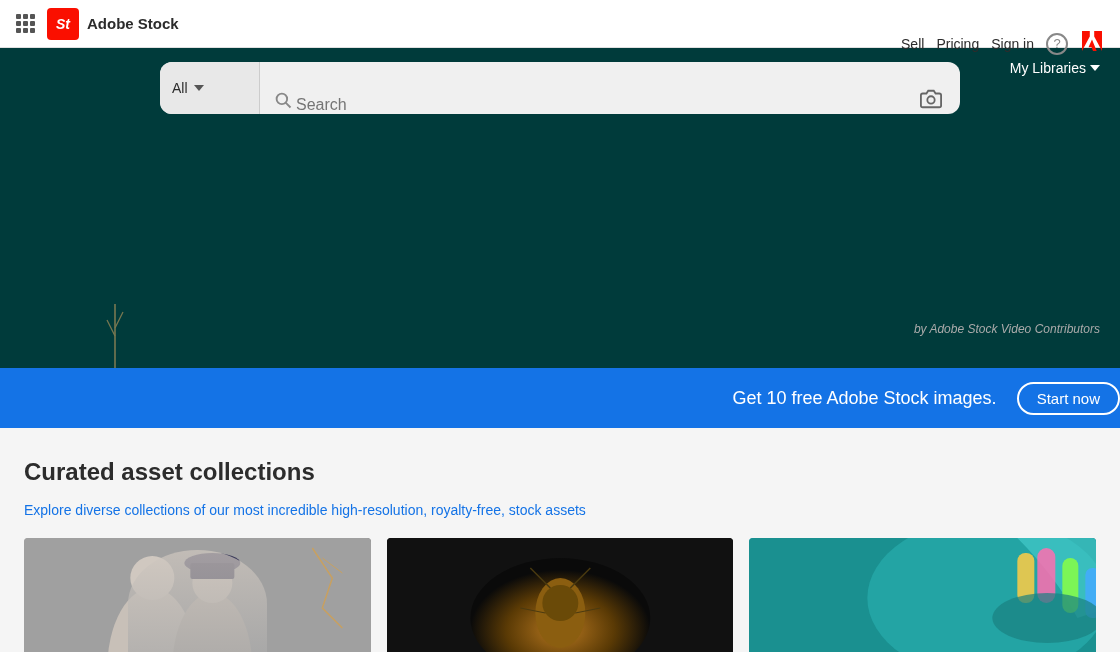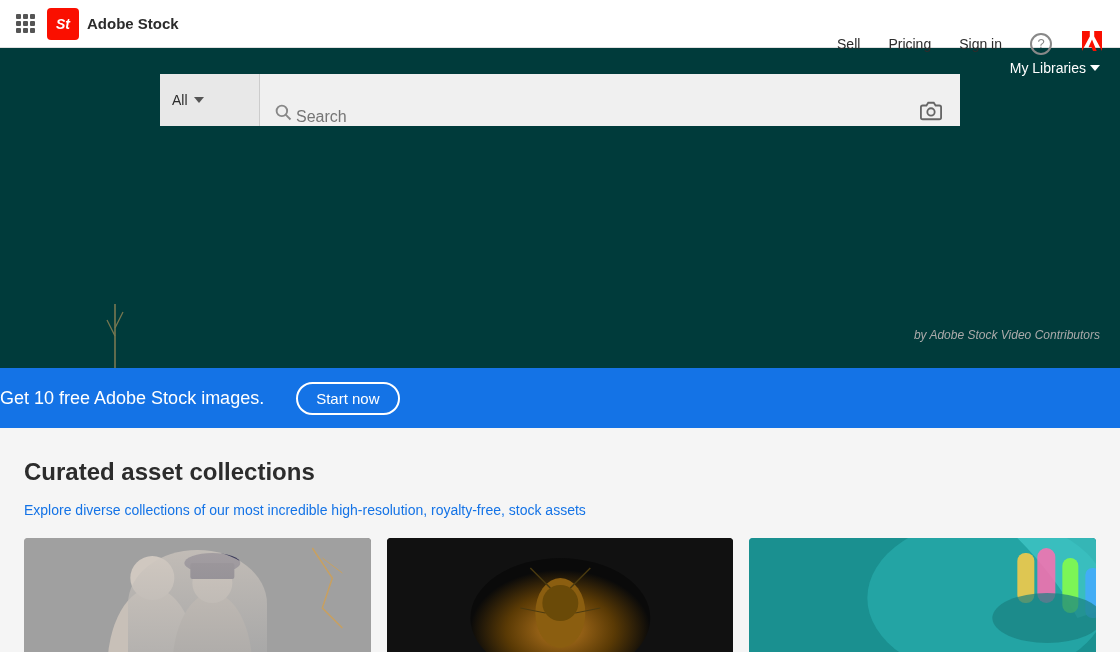--- a/index.html
+++ b/index.html
@@ -84,21 +84,21 @@
       height: 0;
       border-left: 4px solid transparent;
       border-right: 4px solid transparent;
       border-top: 5px solid #2c2c2c;
       display: inline-block;
     }
     .navbar-right {
       margin-left: auto;
       display: flex;
       align-items: center;
-      gap: 28px;
+      gap: 12px;
       margin-top: 40px;
     }
     .navbar-right a {
       font-size: 14px;
       color: #2c2c2c;
       text-decoration: none;
       cursor: pointer;
     }
     .help-circle {
       width: 22px;
@@ -118,21 +118,21 @@
       font-weight: bold;
     }
 
     
     .hero {
       background: #003b3b;
       min-height: 320px;
       display: flex;
       flex-direction: column;
       align-items: center;
-      padding: 26px 20px 20px;
+      padding: 14px 20px 20px;
       position: relative;
       overflow: hidden;
     }
     .my-libraries {
       position: absolute;
       top: 12px;
       right: 20px;
       color: #fff;
       font-size: 14px;
       cursor: pointer;
@@ -155,21 +155,21 @@
       max-width: 900px;
       line-height: 1.3;
       margin-bottom: 30px;
       margin-top: 20px;
     }
     .search-bar {
       display: flex;
       width: 800px;
       max-width: 95%;
       background: #f0f0f0;
-      border-radius: 0;
+      border-radius: 12px;
       overflow: hidden;
       height: 52px;
     }
     .search-filter {
       display: flex;
       align-items: center;
       padding: 0 12px;
       background: #e8e8e8;
       border-right: 1px solid #ccc;
       min-width: 100px;
@@ -208,21 +208,21 @@
       width: 30px;
       height: 30px;
       display: flex;
       align-items: center;
       justify-content: center;
       cursor: pointer;
       color: #555;
     }
     .hero-attribution {
       position: absolute;
-      bottom: 26px;
+      bottom: 32px;
       right: 20px;
       font-size: 12px;
       color: #aaa;
       font-style: italic;
     }
     
     .hero-plant {
       position: absolute;
       bottom: 0;
       left: 100px;
@@ -230,22 +230,22 @@
       height: 80px;
       opacity: 0.6;
     }
 
     
     .promo-banner {
       background: #1473e6;
       height: 60px;
       display: flex;
       align-items: center;
-      justify-content: flex-start;
-      gap: 32px;
+      justify-content: flex-end;
+      gap: 20px;
     }
     .promo-text {
       color: #fff;
       font-size: 18px;
     }
     .start-now-btn {
       border: 2px solid #fff;
       border-radius: 20px;
       padding: 6px 18px;
       color: #fff;

